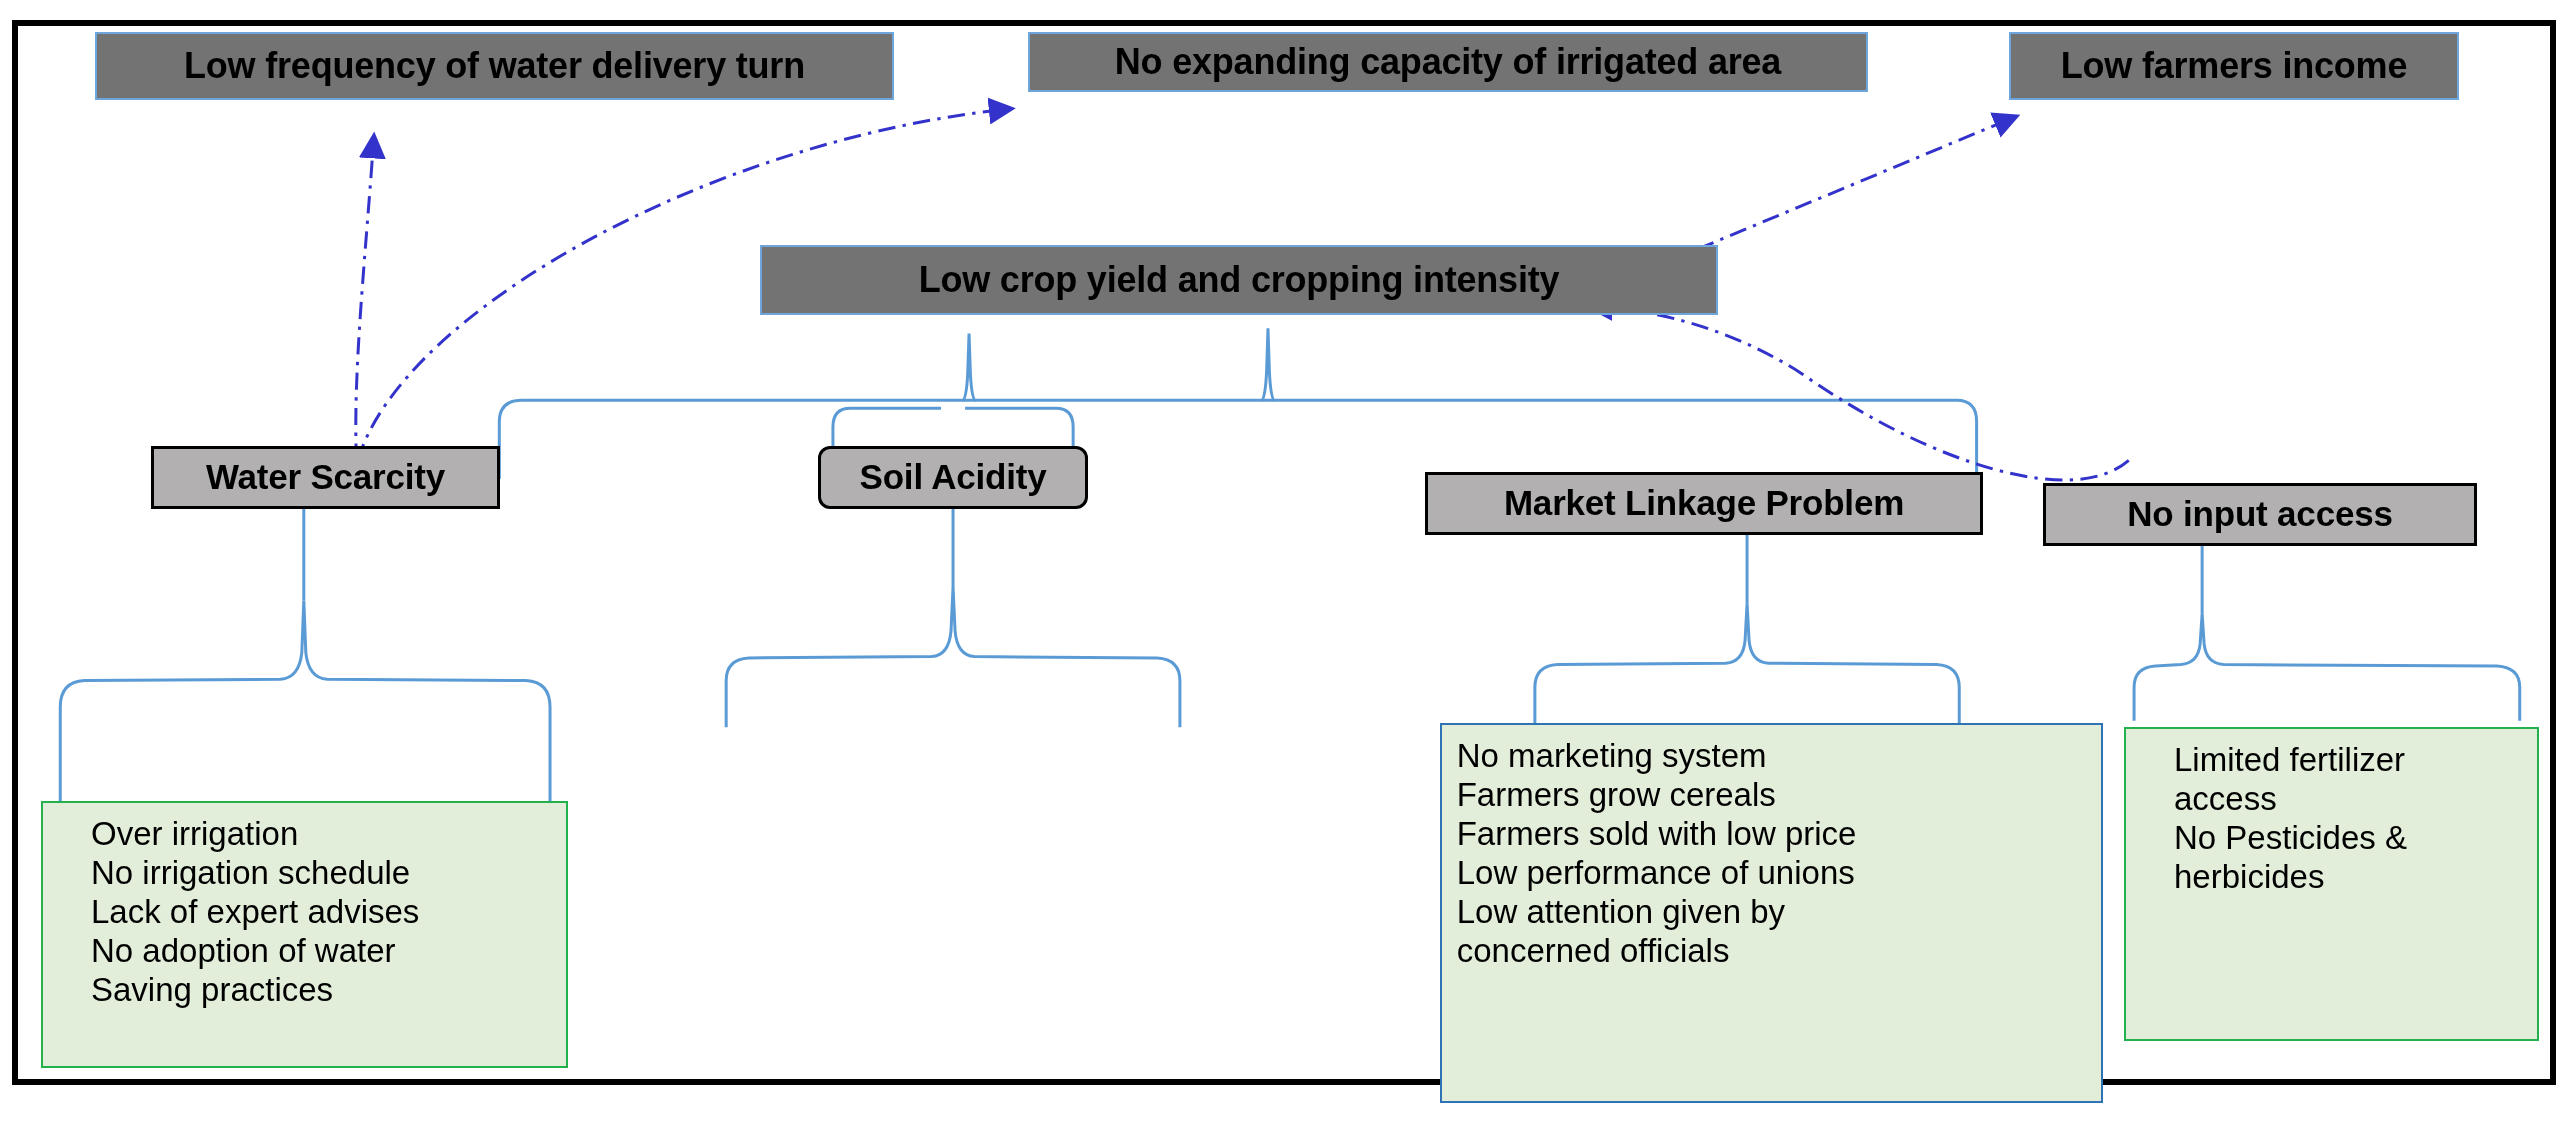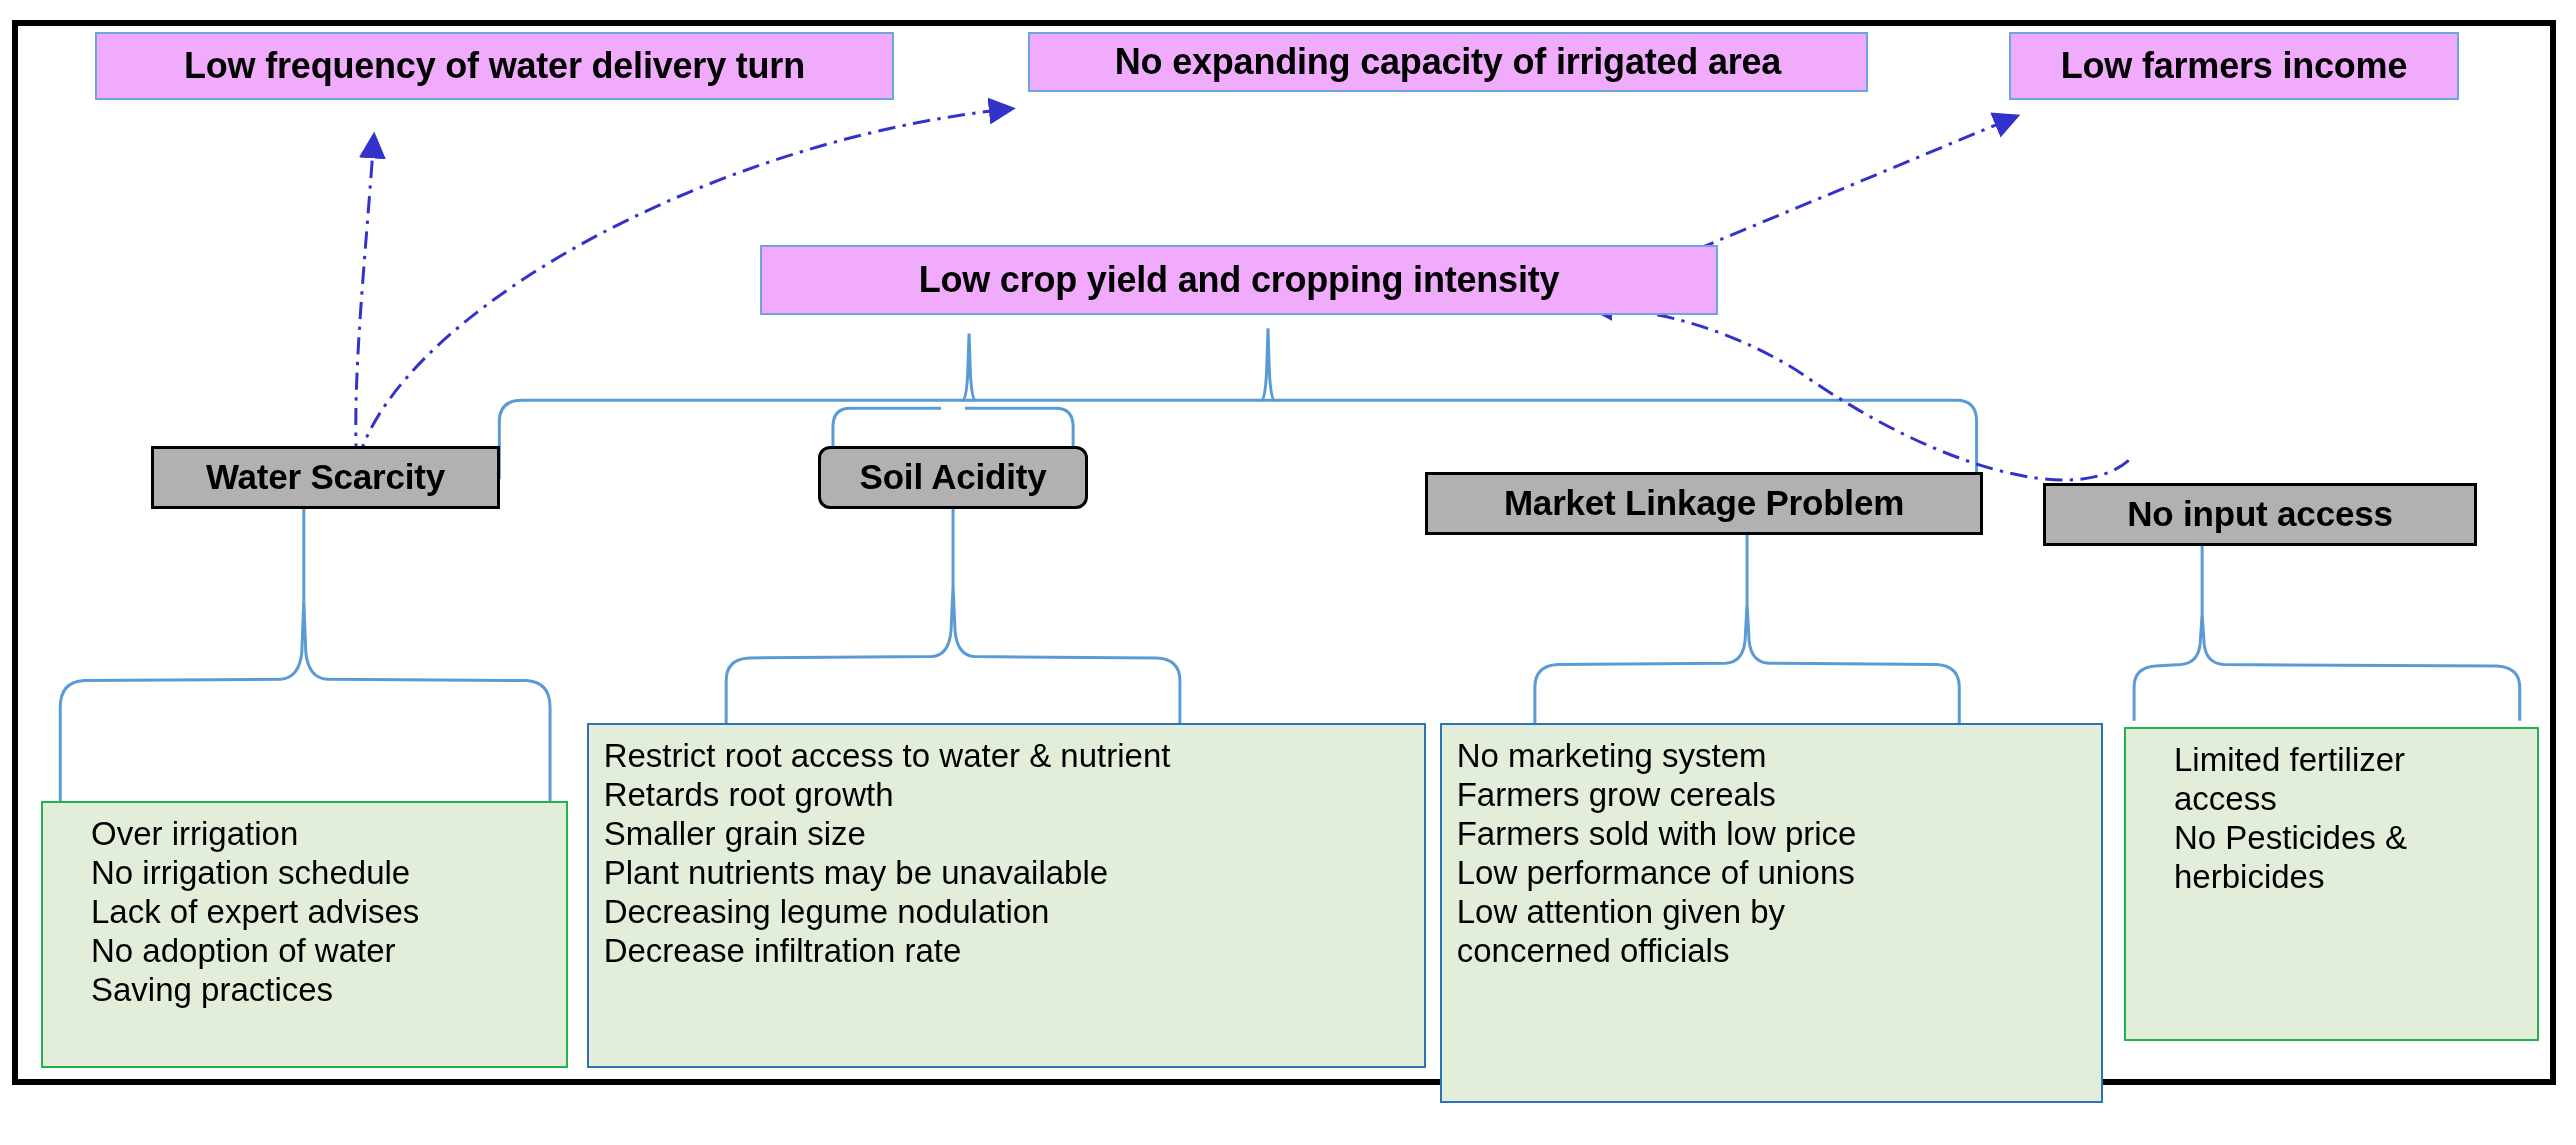--- a/index.html
+++ b/index.html
@@ -27,21 +27,21 @@
   }
   .node{
     position:absolute;
     box-sizing:border-box;
     display:flex;
     align-items:center;
     z-index:3;
   }
   
   .effect{
-    background:#f0abfc;
+    background:#737373;
     border:2px solid #6DA5DD;
     justify-content:center;
     text-align:center;
   }
   .effect .txt{
     font-weight:bold;
     font-size:36px;
     color:#000000;
     line-height:1.05;
     letter-spacing:-0.2px;
@@ -171,30 +171,20 @@
   <div class="node cause green-edge" style="left:41px; top:801px; width:527px; height:267px;">
     <ul>
       <li>Over irrigation</li>
       <li>No irrigation schedule</li>
       <li>Lack of expert advises</li>
       <li>No adoption of water</li>
       <li>Saving practices</li>
     </ul>
   </div>
 
-  <div class="node cause blue-edge" style="left:587px; top:723px; width:839px; height:345px;">
-    <ul>
-      <li>Restrict root access to water &amp; nutrient</li>
-      <li>Retards root growth</li>
-      <li>Smaller grain size</li>
-      <li>Plant nutrients may be unavailable</li>
-      <li>Decreasing legume nodulation</li>
-      <li>Decrease infiltration rate</li>
-    </ul>
-  </div>
 
   <div class="node cause blue-edge" style="left:1440px; top:723px; width:663px; height:380px;">
     <ul>
       <li>No marketing system</li>
       <li>Farmers grow cereals</li>
       <li> Farmers sold with low price</li>
       <li>Low performance of unions</li>
       <li>Low attention given by</li>
       <li>concerned officials</li>
     </ul>

